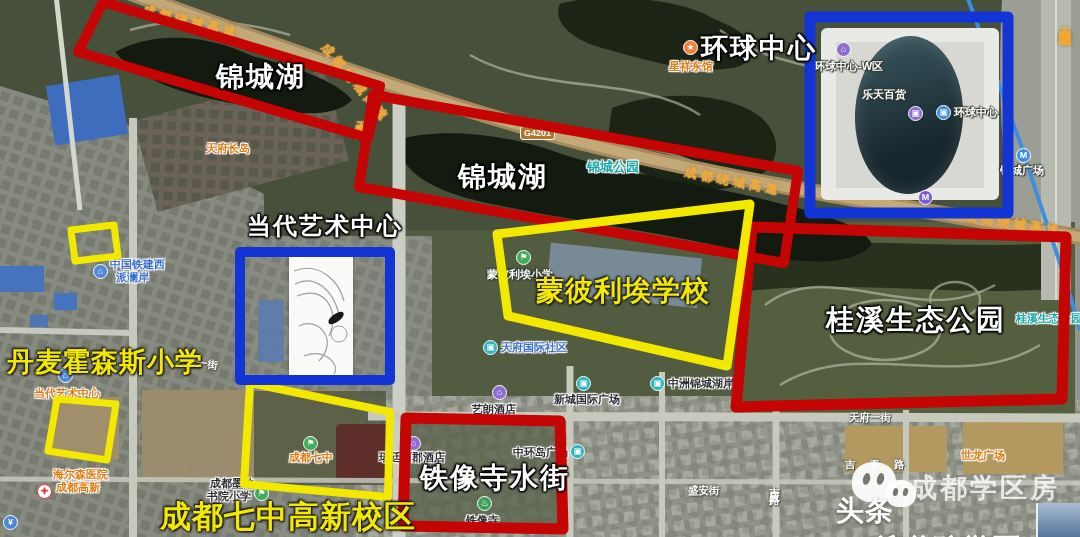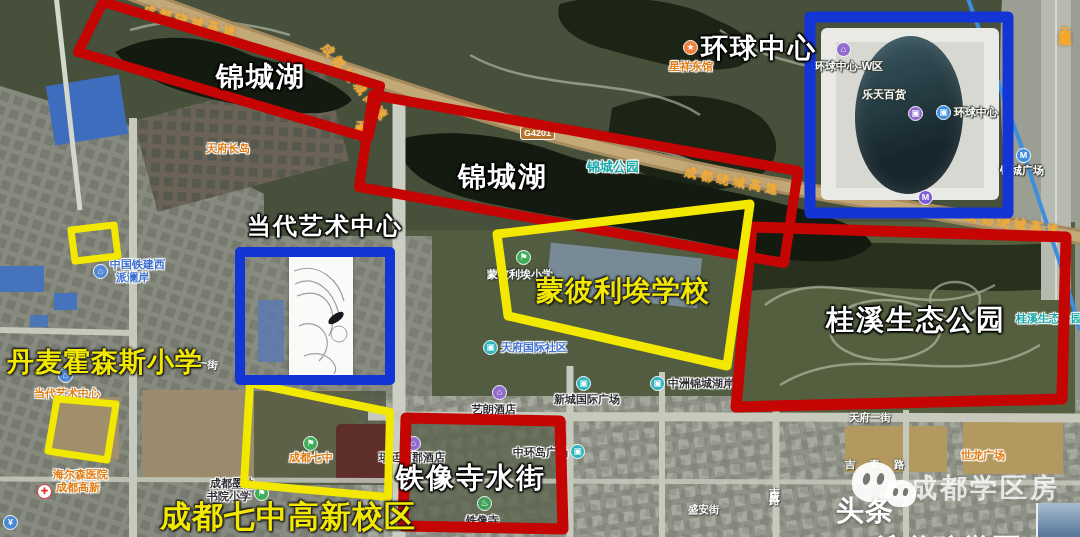--- a/index.html
+++ b/index.html
@@ -205,21 +205,21 @@
   <div class="abs poi c-white halo-d" style="left:954px;top:106px;">环球中心</div>
 
   <div class="abs picon ic-metro" style="left:918px;top:190px;">M</div>
   <div class="abs picon ic-metro-b" style="left:1016px;top:148px;">M</div>
   <div class="abs picon ic-bank" style="left:3px;top:515px;">¥</div>
 
   <div class="abs roadlab" style="left:849px;top:411px;">天府一街</div>
   <div class="abs roadlab" style="left:176px;top:356px;transform:rotate(8deg);">天府一街</div>
   <div class="abs roadlab" style="left:845px;top:458px;letter-spacing:14px;">吉泰路</div>
   <div class="abs roadlab vert" style="left:768px;top:478px;">吉庆三路</div>
-  <div class="abs roadlab" style="left:688px;top:503px;font-family:Liberation Mono, monospace;">盛安街</div>
+  <div class="abs roadlab" style="left:688px;top:484px;font-family:Liberation Mono, monospace;">盛安街</div>
   <div class="abs hw vert" style="left:352px;top:112px;font-size:12px;letter-spacing:1px;">天府大道中段</div>
   <div class="abs hw vert" style="left:1056px;top:18px;font-size:12px;letter-spacing:1px;">天府大道北段</div>
   <div class="abs hw" style="left:145px;top:2px;transform:rotate(14deg);transform-origin:left top;">成都绕城高速</div>
   <div class="abs hw" style="left:330px;top:40px;transform:rotate(50deg);transform-origin:left top;">成都绕城高速</div>
   <div class="abs hw" style="left:686px;top:164px;transform:rotate(11deg);transform-origin:left top;">成都绕城高速</div>
   <div class="abs hw" style="left:966px;top:208px;transform:rotate(9deg);transform-origin:left top;">成都绕城高速</div>
   <div class="abs" style="left:520px;top:126px;background:#b5742c;border:1px solid #fff;border-radius:3px;
        color:#fff;font-size:9px;font-weight:bold;padding:0 3px;line-height:12px;">G4201</div>
 
   <svg class="abs" style="left:0;top:0" width="1080" height="537" viewBox="0 0 1080 537">
@@ -235,21 +235,21 @@
       <rect x="240" y="252" width="150" height="128" stroke="#1335d6" stroke-width="10"></rect>
       <rect x="810" y="17" width="198" height="196" stroke="#1335d6" stroke-width="11"></rect>
     </g>
   </svg>
 
   <div class="abs big" style="left:216px;top:58px;font-size:28px;">锦城湖</div>
   <div class="abs big" style="left:458px;top:158px;font-size:28px;">锦城湖</div>
   <div class="abs big" style="left:701px;top:30px;font-size:27px;">环球中心</div>
   <div class="abs big" style="left:247px;top:210px;font-size:24px;">当代艺术中心</div>
   <div class="abs big" style="left:826px;top:301px;font-size:28px;">桂溪生态公园</div>
-  <div class="abs big" style="left:396px;top:459px;font-size:28px;">铁像寺水街</div>
+  <div class="abs big" style="left:420px;top:459px;font-size:28px;">铁像寺水街</div>
   <div class="abs bigy" style="left:7px;top:344px;font-size:27px;">丹麦霍森斯小学</div>
   <div class="abs bigy" style="left:160px;top:496px;font-size:31px;">成都七中高新校区</div>
   <div class="abs bigy" style="left:536px;top:272px;font-size:28px;">蒙彼利埃学校</div>
 
   <div class="ghost" style="left:852px;top:462px;width:44px;height:40px;"></div>
   <div class="ghost" style="left:886px;top:480px;width:30px;height:27px;"></div>
   <div class="abs wm-faded" style="left:910px;top:470px;">成都学区房</div>
   <div class="abs" style="left:836px;top:492px;">
     <span class="wm-main">头条</span>
     <span class="wm-main" style="margin-left:12px;">@溜爸聊学区</span>

